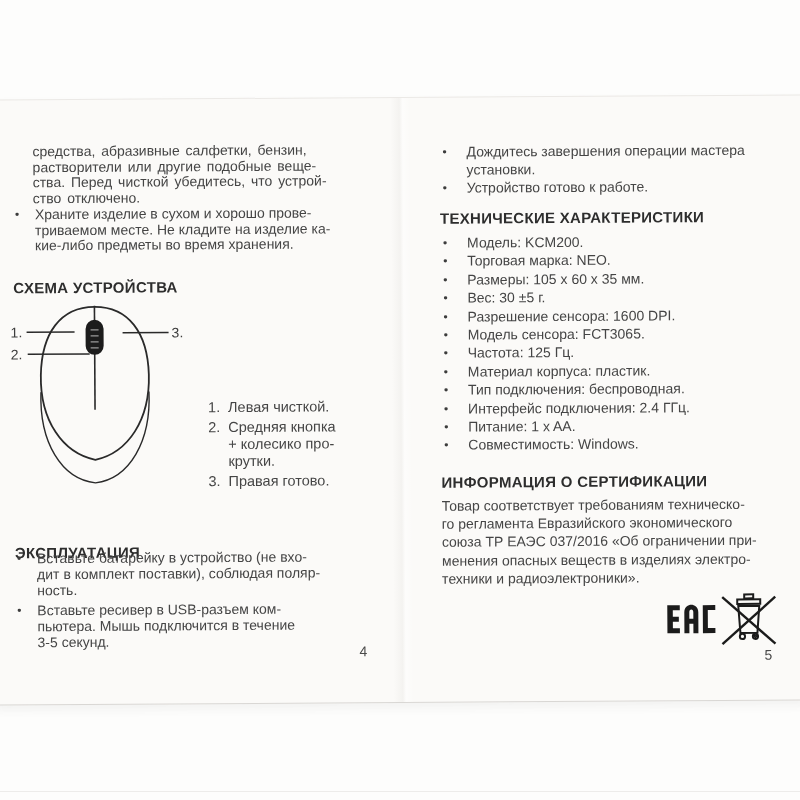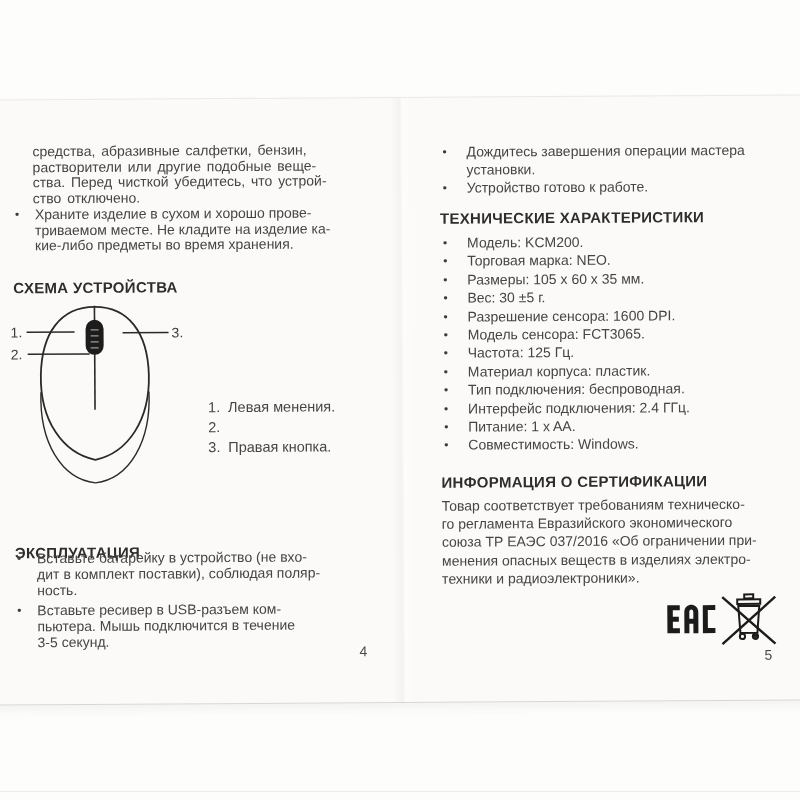--- a/index.html
+++ b/index.html
@@ -88,28 +88,31 @@
       <text x="5" y="57" font-size="14" fill="#3d3d3d">2.</text>
       <line x1="22" y1="52" x2="84" y2="52" stroke="#2a2a2a" stroke-width="1.5"></line>
 
       <text x="166" y="36" font-size="14" fill="#3d3d3d">3.</text>
       <line x1="117" y1="31" x2="163" y2="31" stroke="#2a2a2a" stroke-width="1.5"></line>
     </svg>
 
     <div class="abs t15" style="left:214px;top:300px;width:180px;">
       <div class="legend-item">
         <span class="num">1.</span>
-        <div class="lines">Левая менения.</div>
+        <div class="lines">Левая чисткой.</div>
       </div>
       <div class="legend-item">
         <span class="num">2.</span>
+        <div class="lines">Средняя кнопка
++ колесико про-
+крутки.</div>
       </div>
       <div class="legend-item">
         <span class="num">3.</span>
-        <div class="lines">Правая кнопка.</div>
+        <div class="lines">Правая готово.</div>
       </div>
     </div>
 
     <h2 class="abs h" style="left:20px;top:444px;">ЭКСПЛУАТАЦИЯ</h2>
 
     <div class="abs t14w" style="left:19px;top:450px;width:376px;">
       <div class="brow mb3">
         <span class="blt">•</span>
         <div class="lines">Вставьте батарейку в устройство (не вхо-
 дит в комплект поставки), соблюдая поляр-

